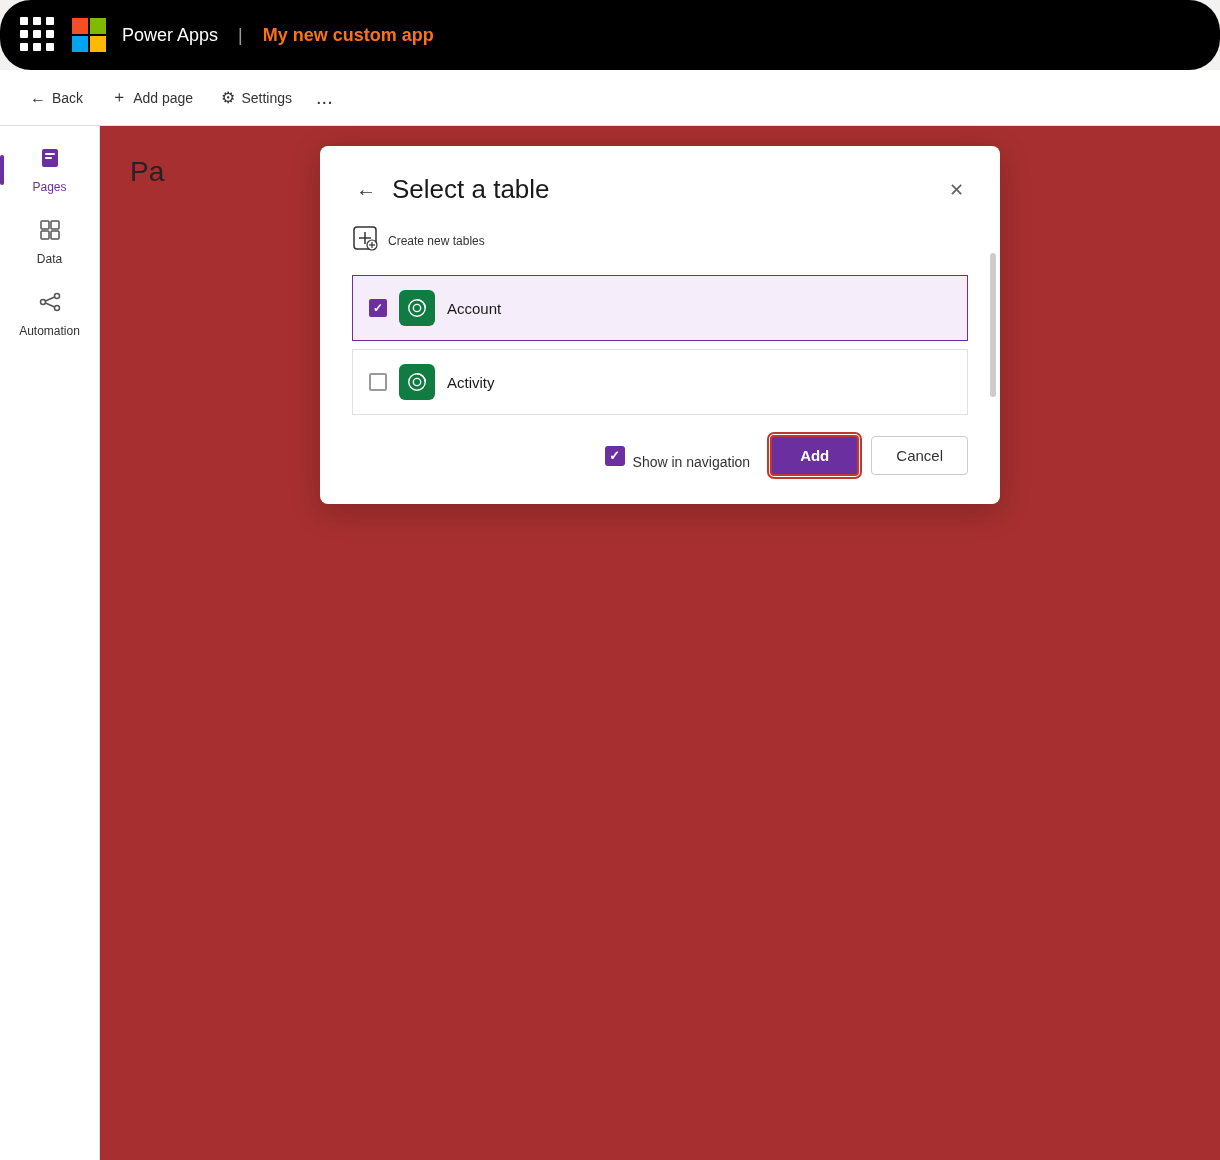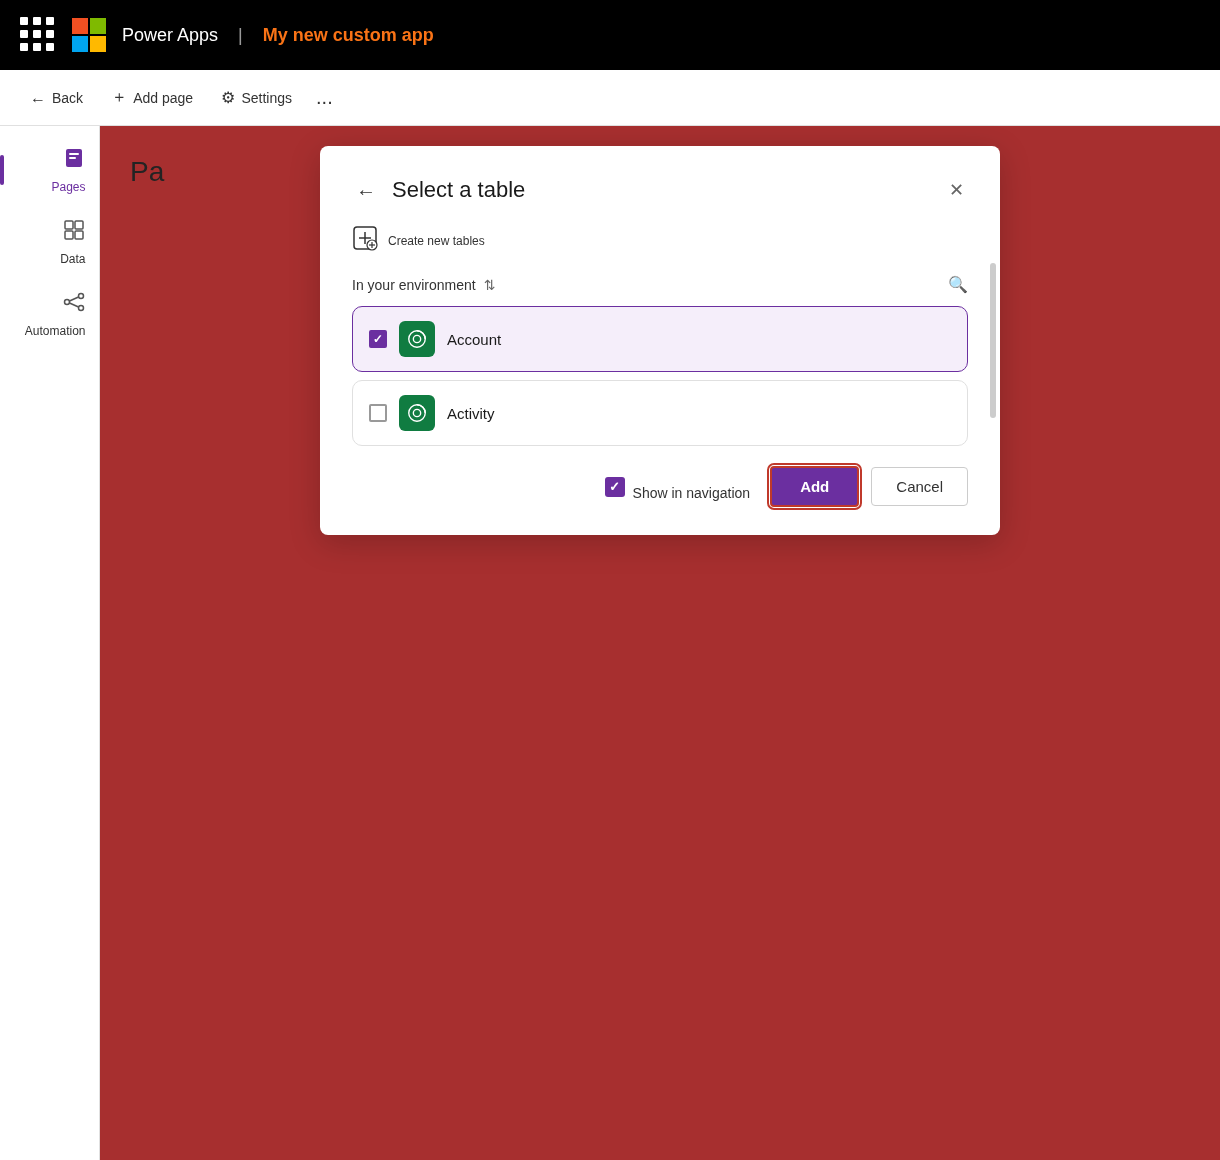--- a/index.html
+++ b/index.html
@@ -6,20 +6,21 @@
     body { font-family: 'Segoe UI', sans-serif; background: #f3f2f1; width: 1220px; height: 1160px; overflow: hidden; }
 
     
     .top-bar {
       background: #000;
       height: 70px;
       display: flex;
       align-items: center;
       padding: 0 20px;
       gap: 16px;
+      border-radius: 31px;
     }
     .top-bar-grid { display: grid; grid-template-columns: repeat(3,10px); grid-template-rows: repeat(3,10px); gap: 3px; }
     .top-bar-grid-dot { width: 8px; height: 8px; background: #fff; border-radius: 1px; }
     .ms-logo { display: flex; gap: 2px; }
     .ms-logo-sq { width: 16px; height: 16px; }
     .ms-logo-sq.red { background: #f25022; }
     .ms-logo-sq.green { background: #7fba00; }
     .ms-logo-sq.blue { background: #00a4ef; }
     .ms-logo-sq.yellow { background: #ffb900; }
     .ms-logo-grid { display: grid; grid-template-columns: 1fr 1fr; grid-template-rows: 1fr 1fr; gap: 2px; }
@@ -59,21 +60,21 @@
       display: flex;
       flex-direction: column;
       align-items: center;
       padding-top: 10px;
       gap: 4px;
     }
     .sidebar-item {
       width: 80px;
       display: flex;
       flex-direction: column;
-      align-items: flex-end;
+      align-items: center;
       padding: 10px 4px;
       border-radius: 4px;
       cursor: pointer;
       font-size: 12px;
       color: #333;
       gap: 4px;
       position: relative;
     }
     .sidebar-item.active { color: #6b2fa0; }
     .sidebar-item.active::before {
@@ -130,21 +131,21 @@
     }
     .dialog-title-row {
       display: flex;
       align-items: center;
       gap: 12px;
     }
     .dialog-back-btn {
       background: none; border: none; cursor: pointer;
       font-size: 20px; color: #333; padding: 4px;
     }
-    .dialog-title { font-size: 22px; font-weight: 500; color: #1a1a1a; }
+    .dialog-title { font-size: 26px; font-weight: 500; color: #1a1a1a; }
     .dialog-close-btn {
       background: none; border: none; cursor: pointer;
       font-size: 18px; color: #666; padding: 4px;
     }
 
     
     .create-new-tables {
       display: flex; align-items: center; gap: 10px;
       margin-bottom: 18px;
       cursor: pointer;
@@ -165,21 +166,21 @@
     }
     .env-sort-icon { font-size: 14px; color: #666; cursor: pointer; }
     .env-search-icon { font-size: 16px; color: #666; cursor: pointer; }
 
     
     .table-list { display: flex; flex-direction: column; gap: 8px; }
 
     .table-item {
       display: flex; align-items: center; gap: 12px;
       border: 1px solid #e0e0e0;
-      border-radius: 10px;
+      border-radius: 0;
       padding: 14px 16px;
       cursor: pointer;
       background: #fff;
     }
     .table-item.selected {
       background: #f5eefa;
       border-color: #6b2fa0;
     }
     .table-item-checkbox {
       width: 18px; height: 18px;
@@ -374,27 +375,20 @@
             <line x1="13" y1="7" x2="13" y2="19" stroke="#333" stroke-width="1.5"></line>
             <line x1="7" y1="13" x2="19" y2="13" stroke="#333" stroke-width="1.5"></line>
             <circle cx="20" cy="20" r="5" fill="#fff" stroke="#333" stroke-width="1.2"></circle>
             <line x1="20" y1="17" x2="20" y2="23" stroke="#333" stroke-width="1.2"></line>
             <line x1="17" y1="20" x2="23" y2="20" stroke="#333" stroke-width="1.2"></line>
           </svg>
         </span>
         <span>Create new tables</span>
       </div>
 
-      <div class="env-row">
-        <div class="env-label-row">
-          <span>In your environment</span>
-          <span class="env-sort-icon">⇅</span>
-        </div>
-        <span class="env-search-icon">🔍</span>
-      </div>
 
       <div class="table-list">
 
         <div class="table-item selected">
           <div class="table-item-checkbox checked"></div>
           <div class="table-icon">
             <svg viewBox="0 0 24 24" fill="none">
               <circle cx="12" cy="12" r="9" stroke="#fff" stroke-width="1.5"></circle>
               <circle cx="12" cy="12" r="4" stroke="#fff" stroke-width="1.5"></circle>
               <path d="M12 3 A9 9 0 0 1 21 12" stroke="#fff" stroke-width="1.5"></path>

